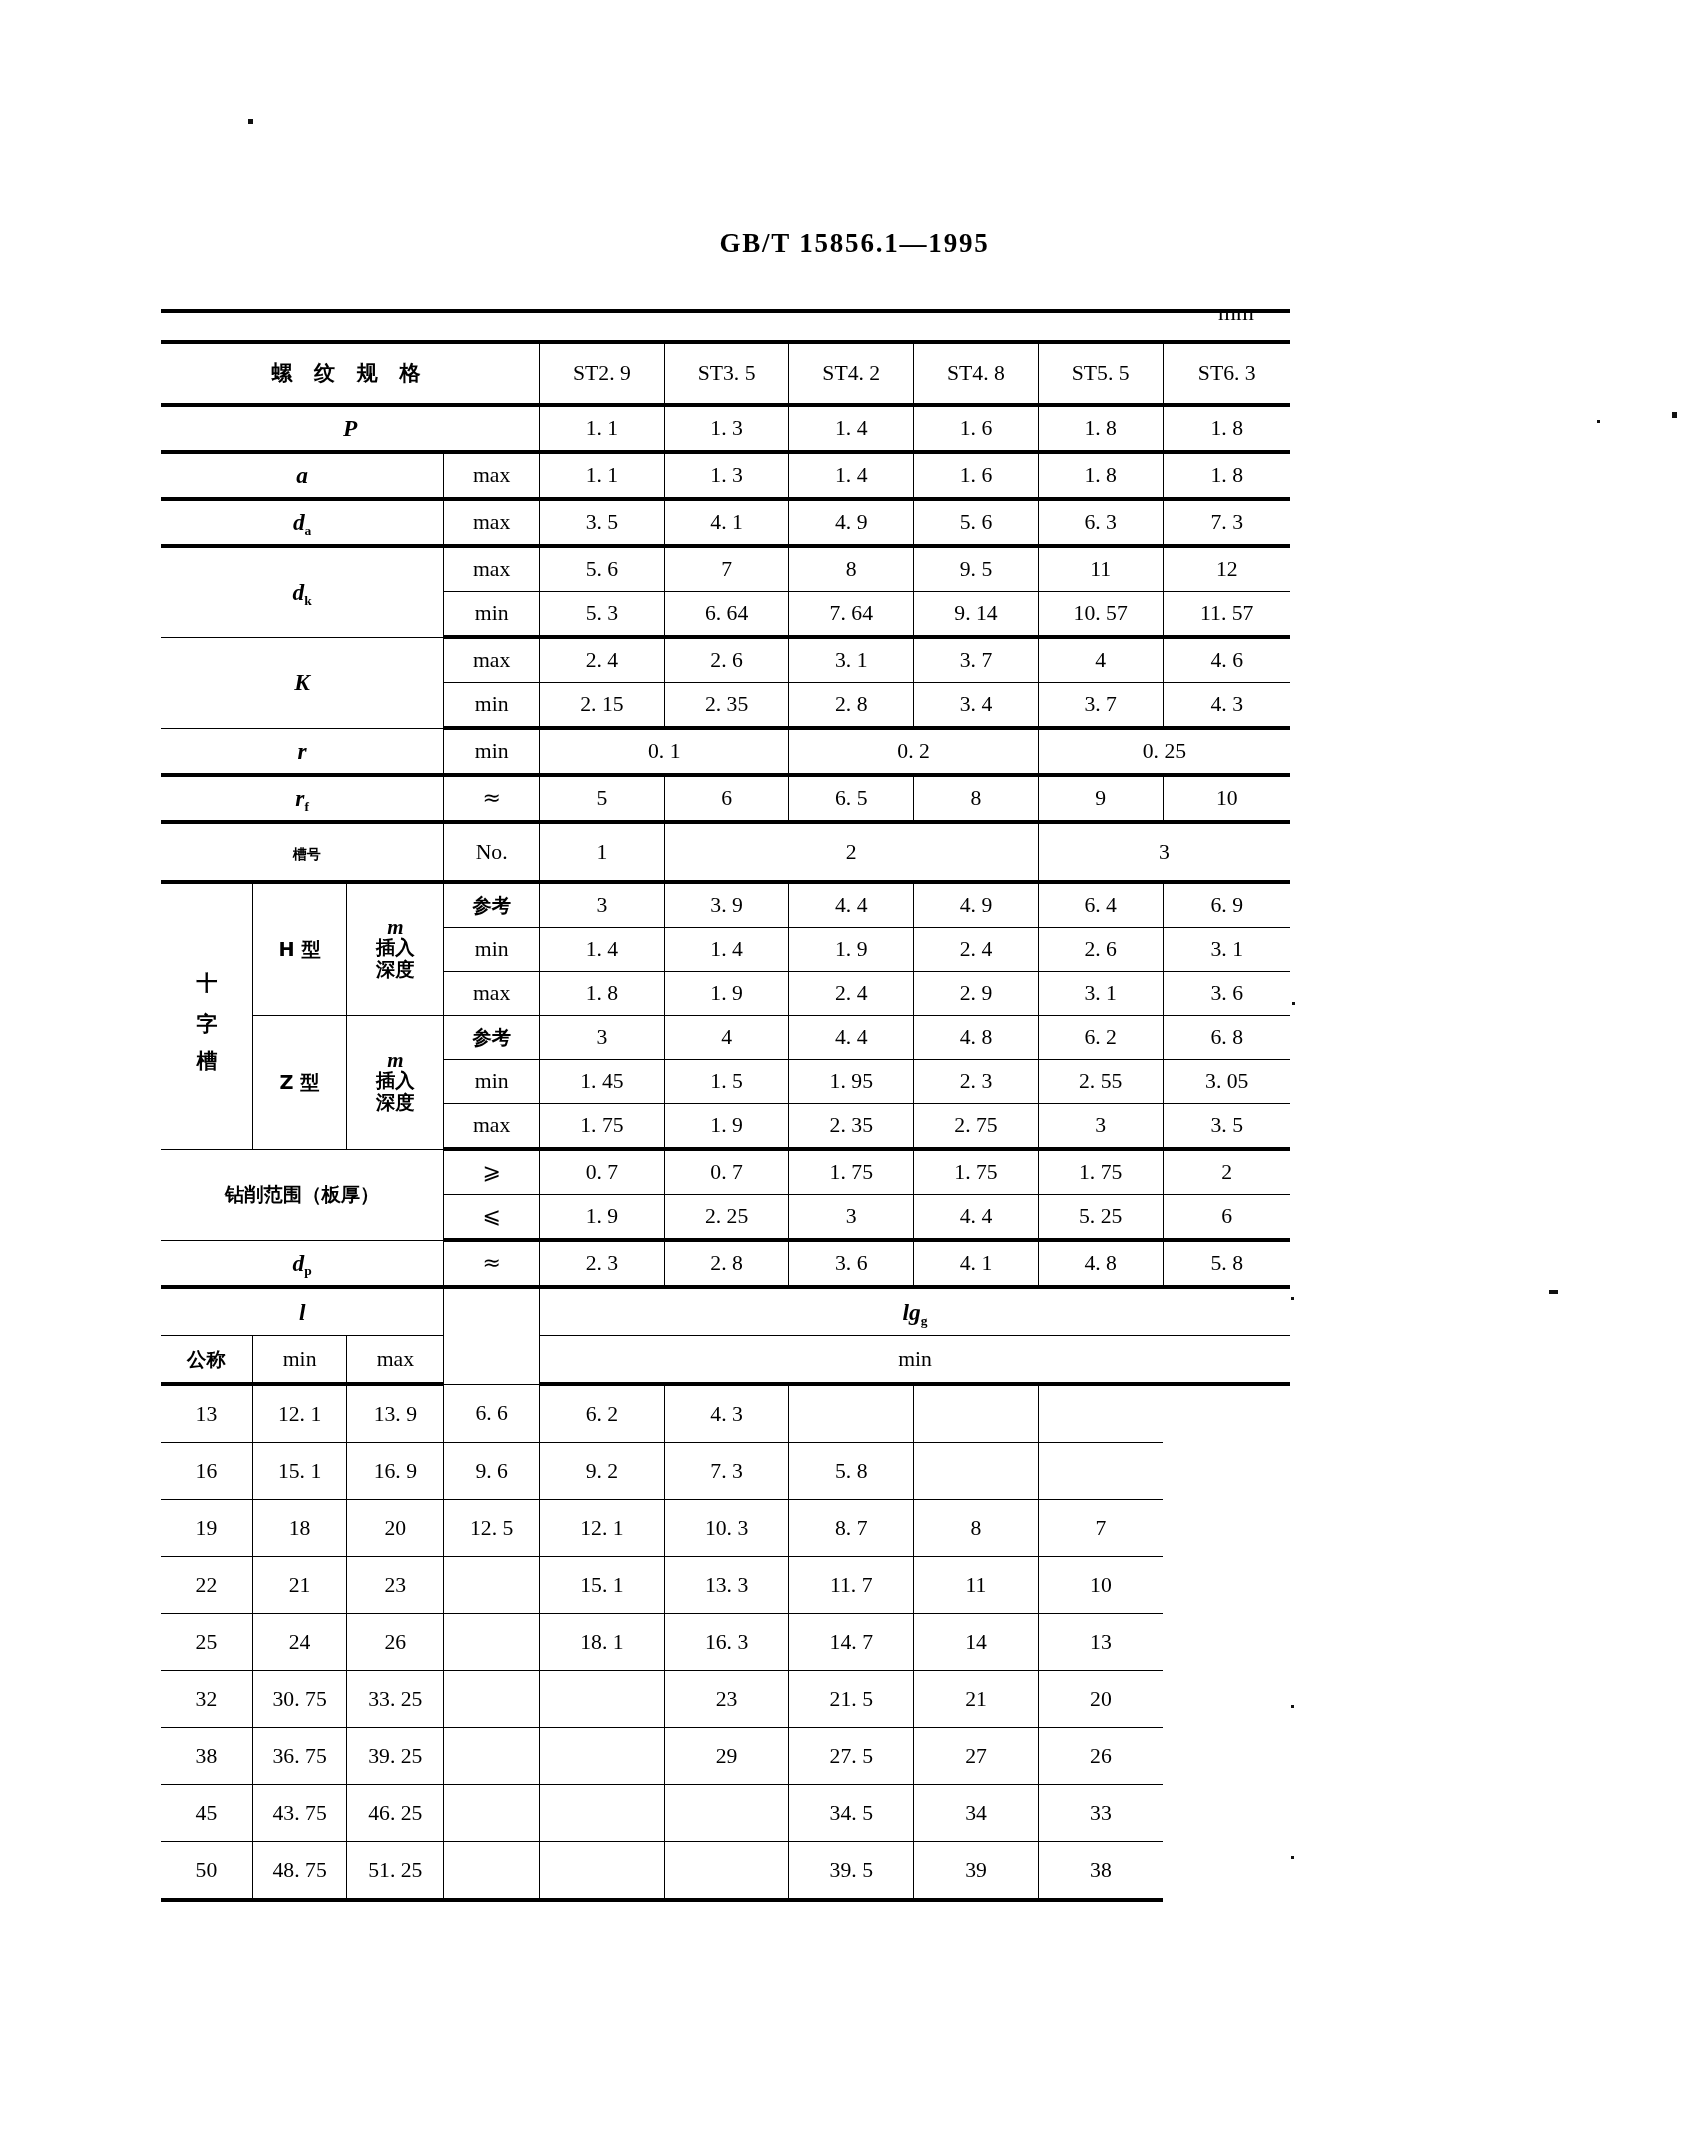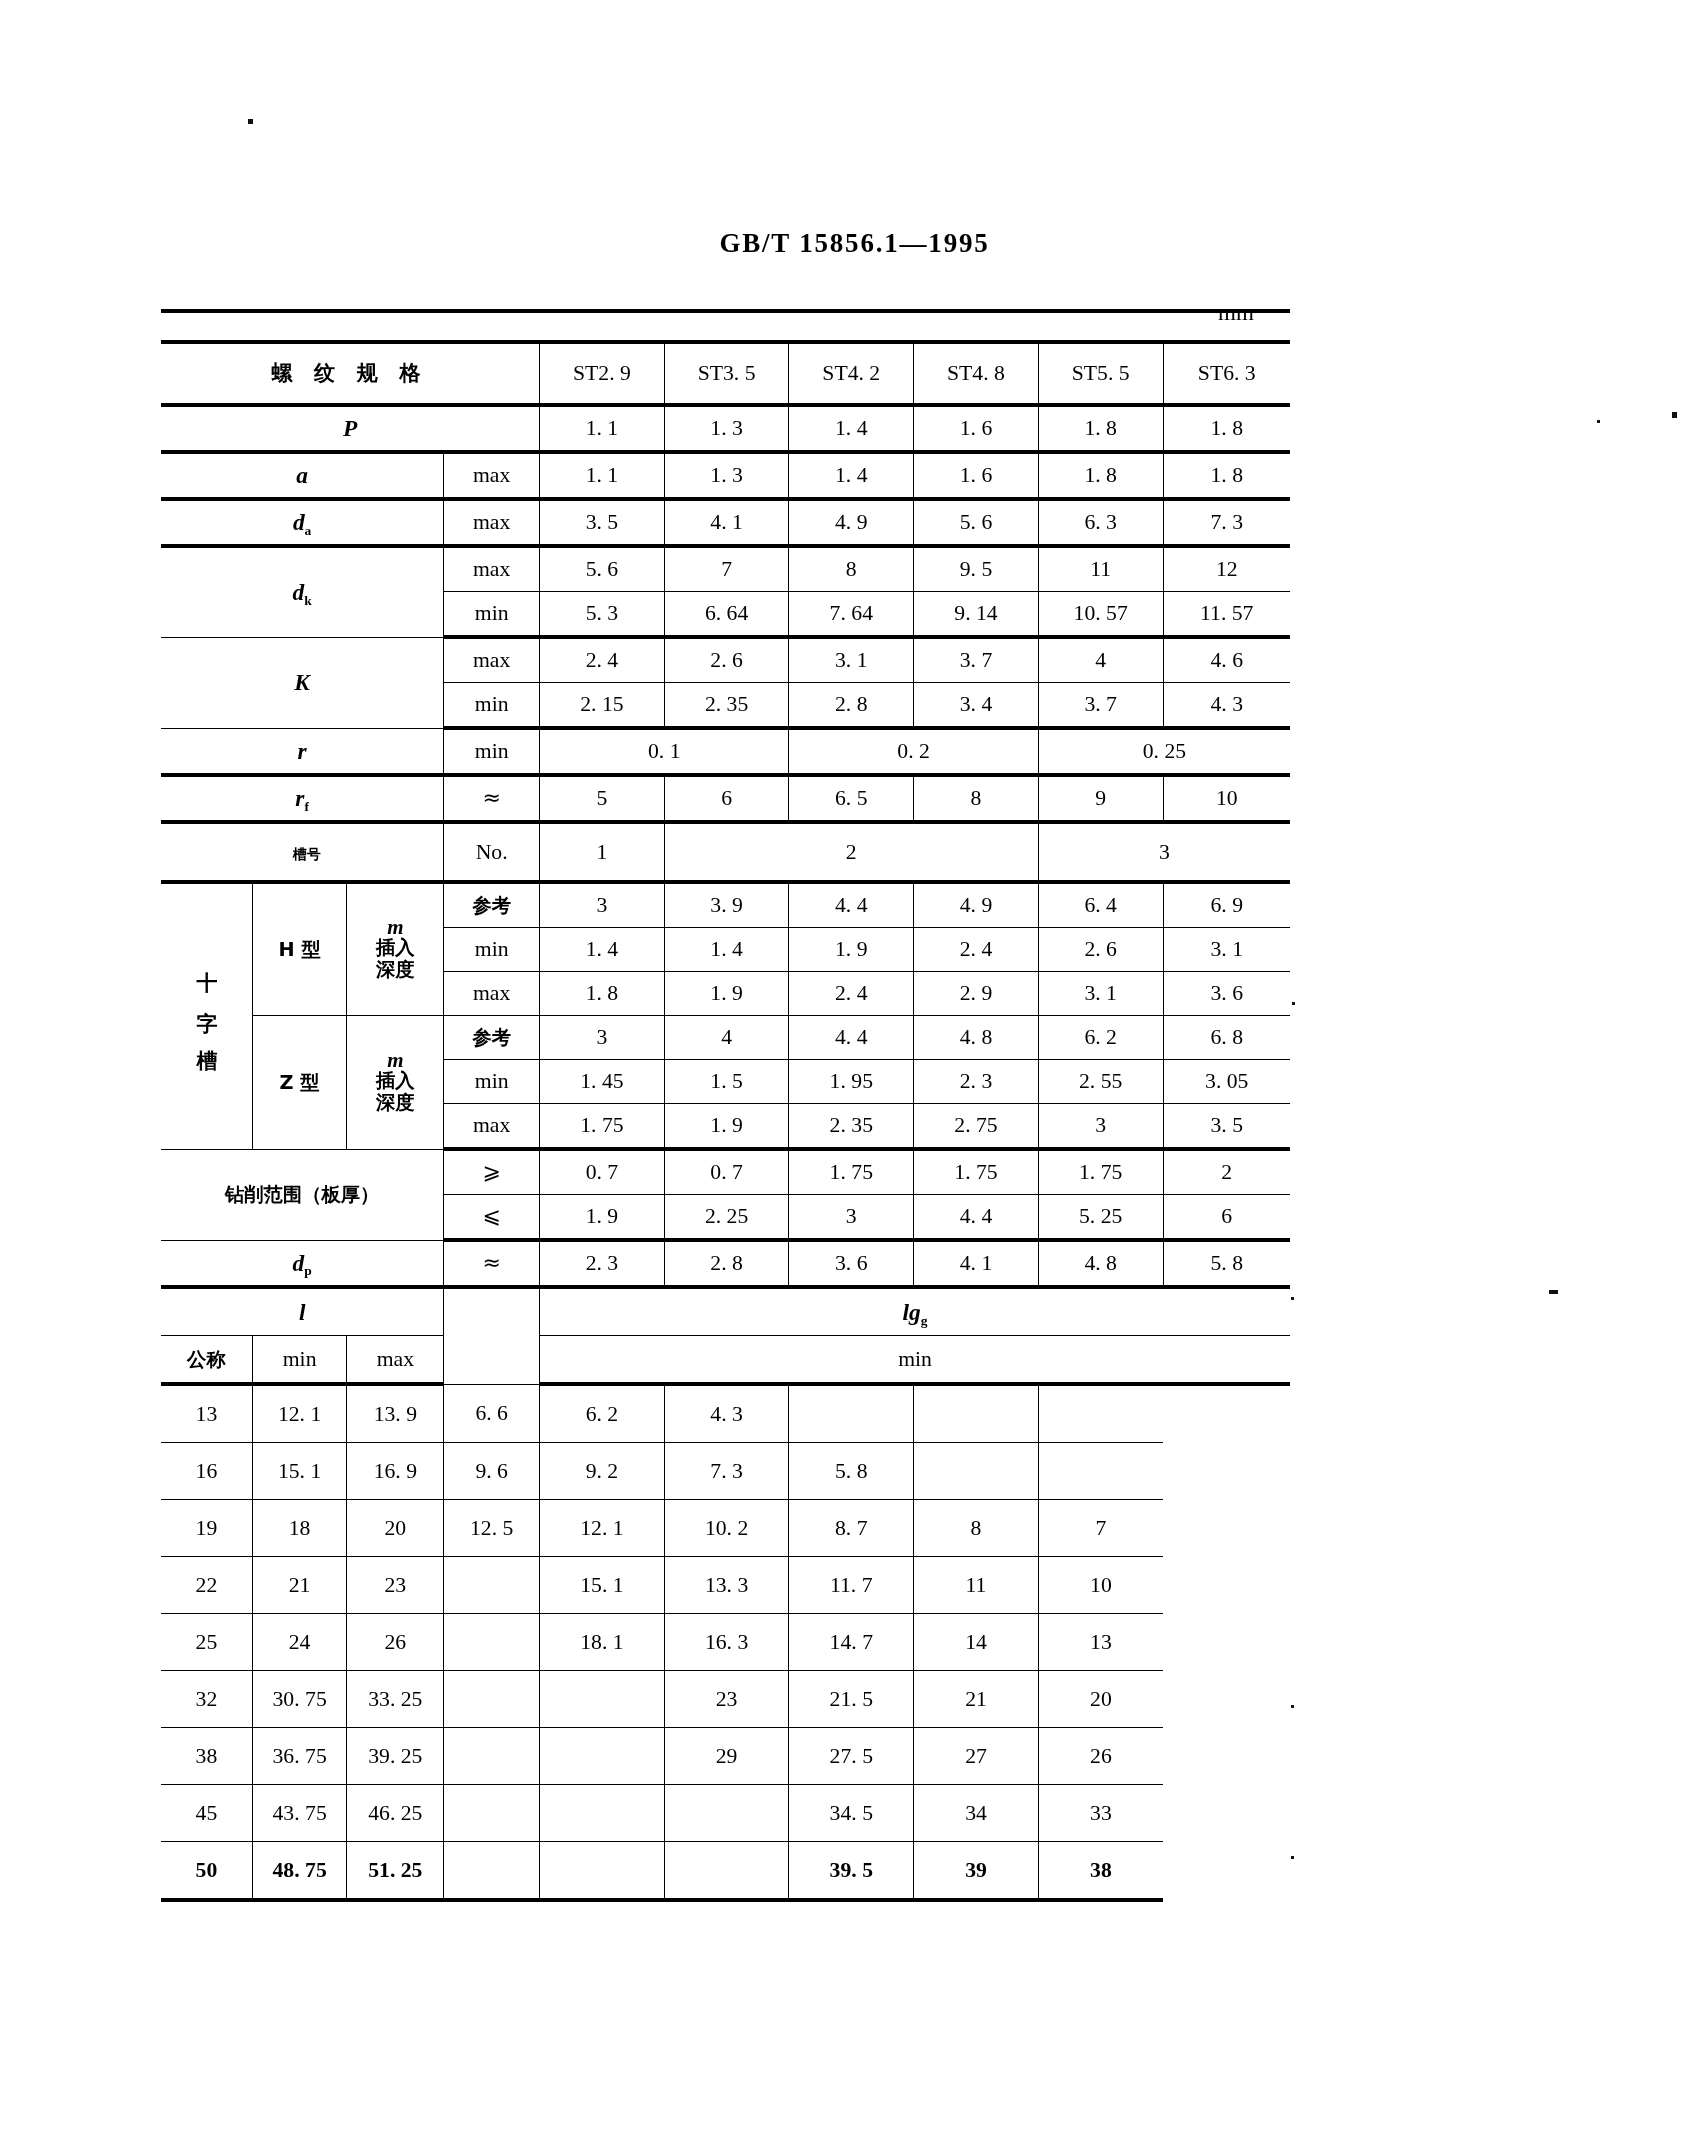--- a/index.html
+++ b/index.html
@@ -46,21 +46,21 @@
   td.nb-l{border-left:none;}
   td.nb-t{border-top:none;}
   td.nb-b{border-bottom:none;}
   td.tl{border-left:4.1px solid #000;}
   td.tr2{border-right:4.1px solid #000;}
   td.tb{border-bottom:4.1px solid #000;}
   td.tt{border-top:4.1px solid #000;}
 
   
   #spec-table tr:first-child > td{border-top:4.1px solid #000;}
-  #spec-table tr:last-child > td{border-bottom:4.1px solid #000;font-weight:bold;}
+  #spec-table tr:last-child > td{border-bottom:4.1px solid #000;}
   
   #spec-table td:first-child{border-left:none;}
   #spec-table td:last-child{border-right:none;text-align:center;}
   .cn{font-family:"DejaVu Sans",sans-serif;font-size:14px;font-weight:bold;margin-left:9px;}
   .cn-sp{font-family:Liberation Serif, serif;font-size:21px;font-weight:bold;letter-spacing:8.2px;}
   .cn-small{font-family:"DejaVu Sans",sans-serif;font-size:19.3px;font-weight:bold;}
   .vert{
     font-family:"DejaVu Sans",sans-serif;font-size:21px;font-weight:bold;
     writing-mode:vertical-rl;text-orientation:upright;
     letter-spacing:39px;line-height:1;
@@ -379,21 +379,21 @@
       <td class="tr2">5. 8</td>
       <td class="tb"></td>
       <td class="tb"></td>
     </tr>
     <tr>
       <td style="height:56px">19</td>
       <td>18</td>
       <td>20</td>
       <td class="tl tb">12. 5</td>
       <td>12. 1</td>
-      <td>10. 2</td>
+      <td>10. 3</td>
       <td>8. 7</td>
       <td>8</td>
       <td>7</td>
     </tr>
     <tr>
       <td style="height:56px">22</td>
       <td>21</td>
       <td>23</td>
       <td class="tt tr2"></td>
       <td>15. 1</td>

